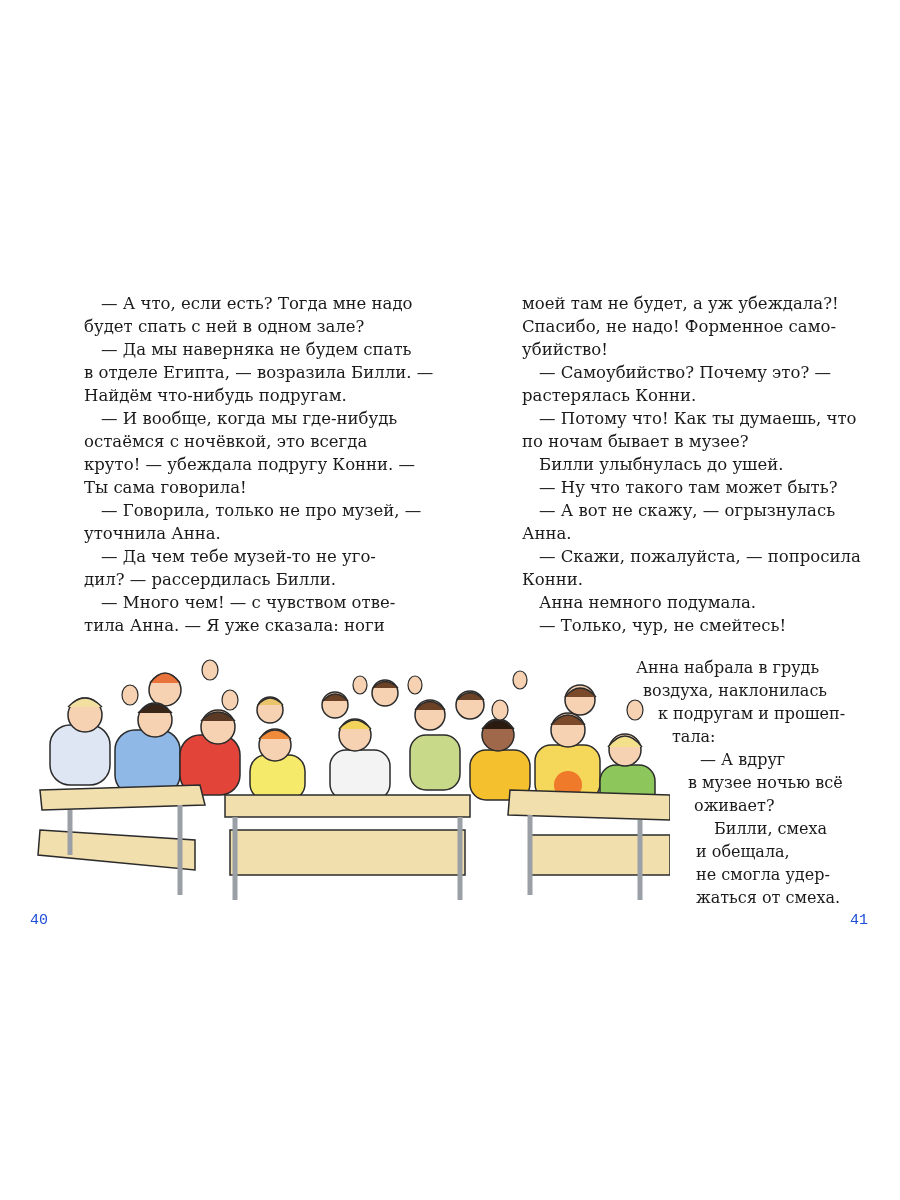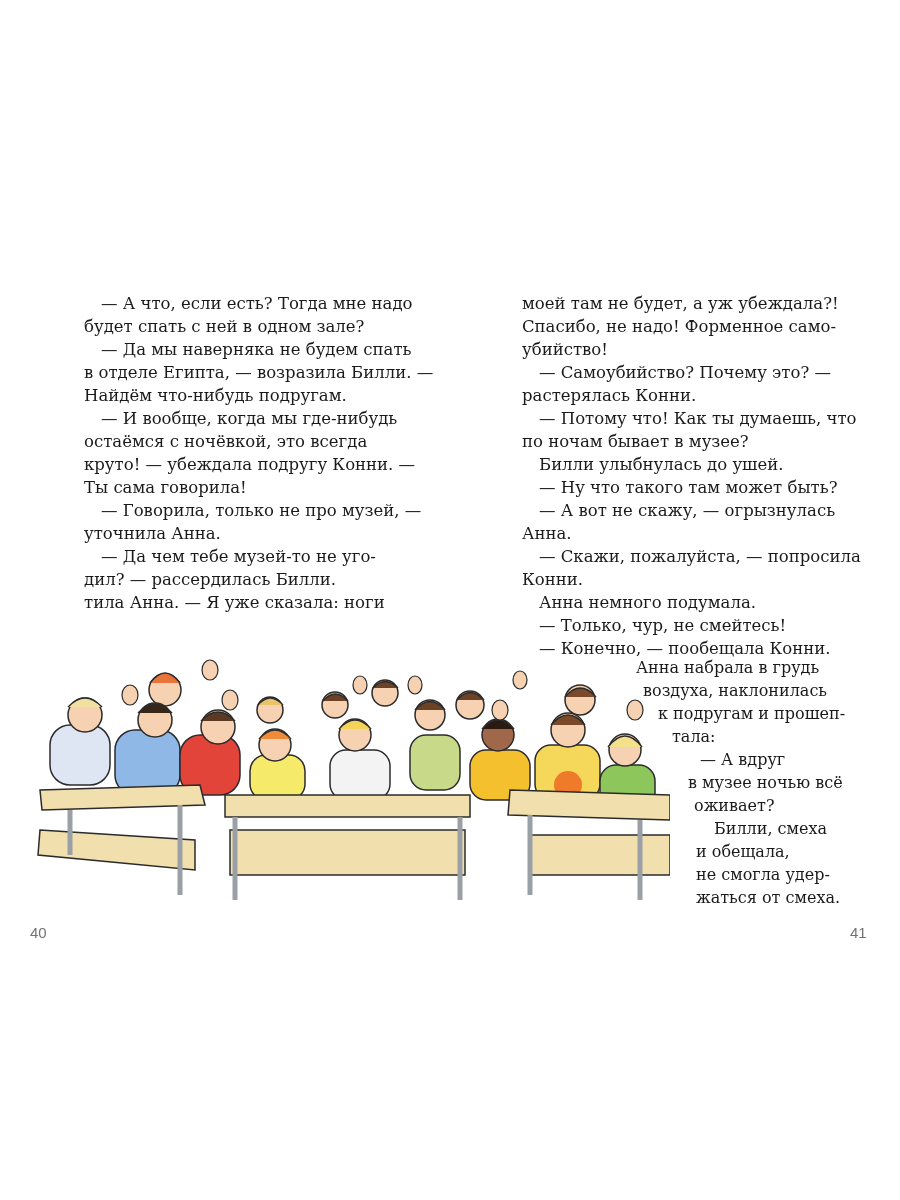--- a/index.html
+++ b/index.html
@@ -5,21 +5,21 @@
   html, body { margin:0; padding:0; }
   body { width:900px; height:1200px; background:#ffffff; position:relative; overflow:hidden;
          font-family:"DejaVu Serif","Liberation Serif",serif; color:#1a1a1a; }
   .col { position:absolute; font-size:16.5px; line-height:23px; }
   .col .ln { display:block; white-space:nowrap; }
   .col .ind { padding-left:17px; }
   #left { left:36px; top:292px; width:340px;margin-left:48px; }
   #right { left:522px; top:292px; width:350px; }
   #wrap { position:absolute; left:0; top:0; }
   #wrap .ln { position:absolute; white-space:nowrap; font-size:16px; }
-  .pn { position:absolute; font-family:Liberation Sans, sans-serif; font-size:15px; color:#737373;margin-top:12px; }
+  .pn { position:absolute; font-family:Liberation Mono, monospace; font-size:15px; color:#1d4ed8; }
   #pn-left { left:30px; top:912px; }
   #pn-right { left:850px; top:912px; }
   #illus { position:absolute; left:30px; top:655px; width:640px; height:250px; }
 </style>
 </head>
 <body>
 
 <div id="left" class="col">
     <span class="ln ind">— А что, если есть? Тогда мне надо</span>
     <span class="ln">будет спать с ней в одном зале?</span>
@@ -27,39 +27,39 @@
     <span class="ln">в отделе Египта, — возразила Билли. —</span>
     <span class="ln">Найдём что-нибудь подругам.</span>
     <span class="ln ind">— И вообще, когда мы где-нибудь</span>
     <span class="ln">остаёмся с ночёвкой, это всегда</span>
     <span class="ln">круто! — убеждала подругу Конни. —</span>
     <span class="ln">Ты сама говорила!</span>
     <span class="ln ind">— Говорила, только не про музей, —</span>
     <span class="ln">уточнила Анна.</span>
     <span class="ln ind">— Да чем тебе музей-то не уго-</span>
     <span class="ln">дил? — рассердилась Билли.</span>
+    <span class="ln ind">— Много чем! — с чувством отве-</span>
     <span class="ln">тила Анна. — Я уже сказала: ноги</span>
   </div>
 <div id="right" class="col">
     <span class="ln">моей там не будет, а уж убеждала?!</span>
     <span class="ln">Спасибо, не надо! Форменное само-</span>
     <span class="ln">убийство!</span>
     <span class="ln ind">— Самоубийство? Почему это? —</span>
     <span class="ln">растерялась Конни.</span>
     <span class="ln ind">— Потому что! Как ты думаешь, что</span>
     <span class="ln">по ночам бывает в музее?</span>
     <span class="ln ind">Билли улыбнулась до ушей.</span>
     <span class="ln ind">— Ну что такого там может быть?</span>
     <span class="ln ind">— А вот не скажу, — огрызнулась</span>
     <span class="ln">Анна.</span>
     <span class="ln ind">— Скажи, пожалуйста, — попросила</span>
     <span class="ln">Конни.</span>
     <span class="ln ind">Анна немного подумала.</span>
     <span class="ln ind">— Только, чур, не смейтесь!</span>
-    <span class="ln ind">— Конечно, — пообещала Конни.</span>
   </div>
 <div id="wrap">
     <span class="ln" style="left: 636px; top: 658px;">Анна набрала в грудь</span>
     <span class="ln" style="left: 643px; top: 681px;">воздуха, наклонилась</span>
     <span class="ln" style="left: 658px; top: 704px;">к подругам и прошеп-</span>
     <span class="ln" style="left: 672px; top: 727px;">тала:</span>
     <span class="ln" style="left: 700px; top: 750px;">— А вдруг</span>
     <span class="ln" style="left: 688px; top: 773px;">в музее ночью всё</span>
     <span class="ln" style="left: 694px; top: 796px;">оживает?</span>
     <span class="ln" style="left: 714px; top: 819px;">Билли, смеха</span>

